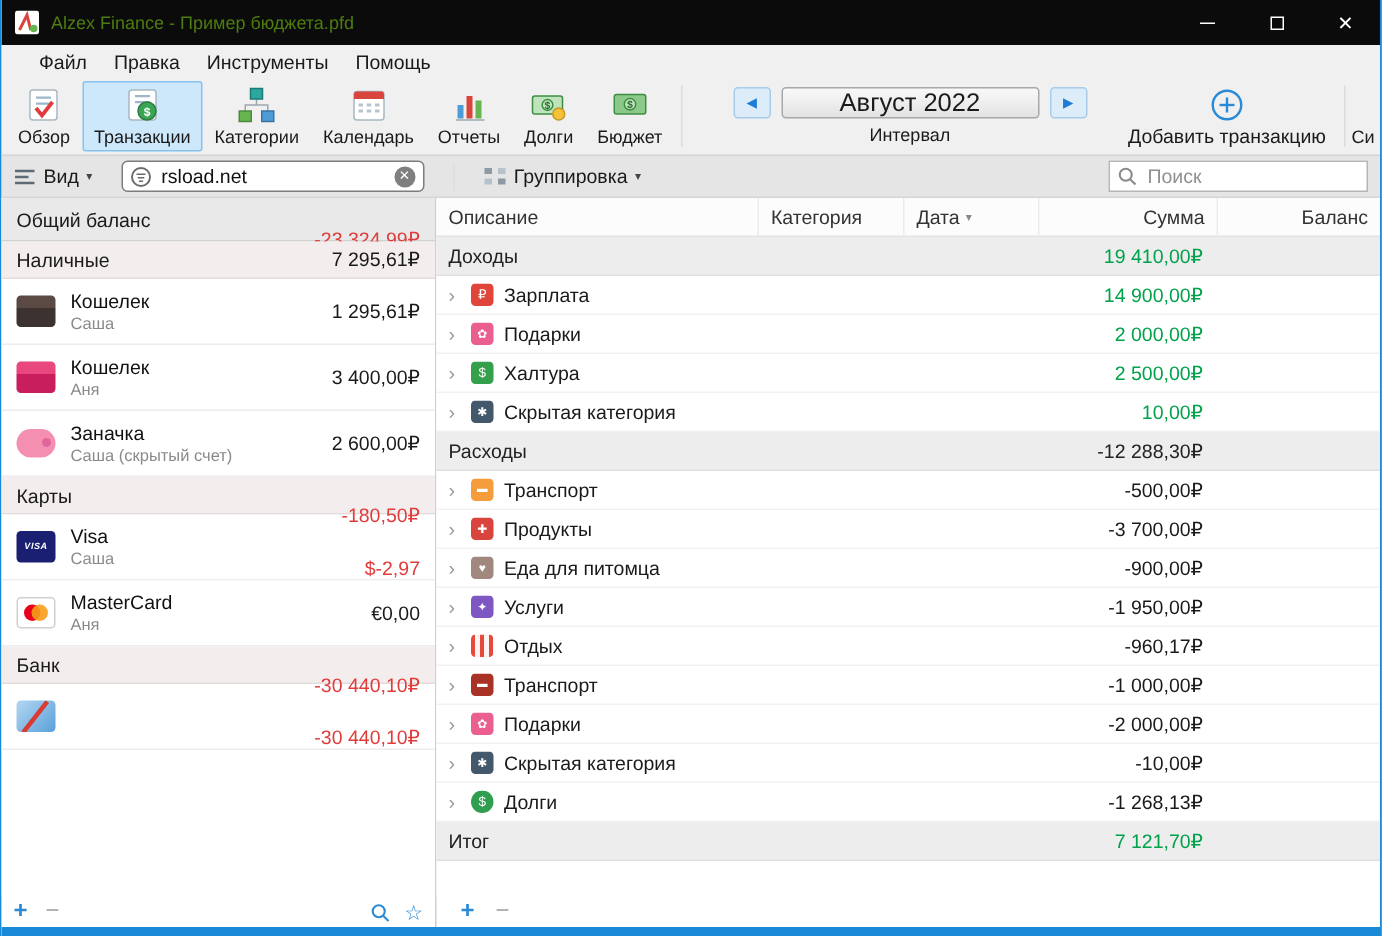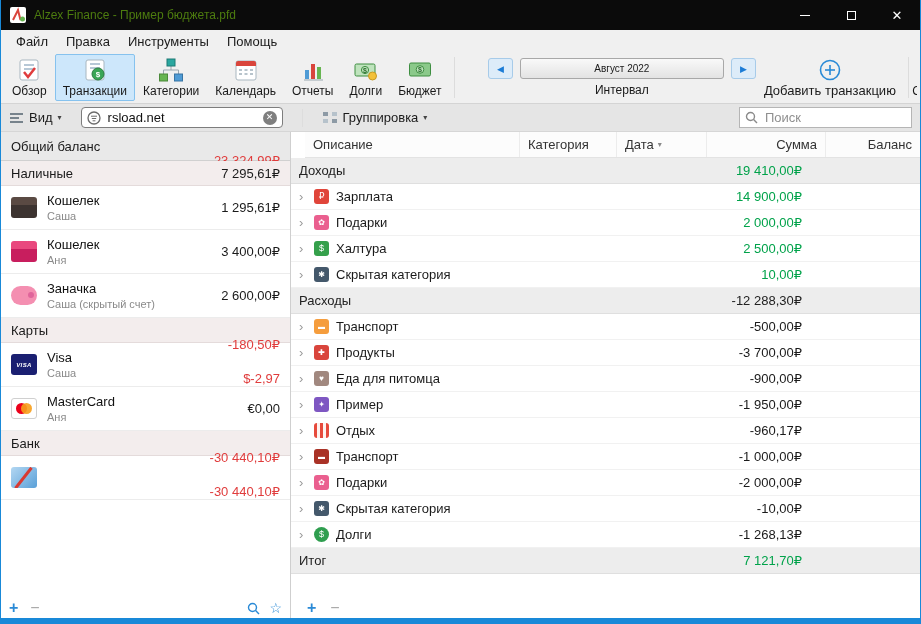--- a/index.html
+++ b/index.html
@@ -12,32 +12,32 @@
   
   .titlebar{height:30px;background:#0b0b0b;display:flex;align-items:center;padding-left:9px;flex:0 0 auto;}
   .app-icon{width:16px;height:16px;margin-right:8px;flex:0 0 auto;}
   .title-text{color:#4d7c0f;font-size:12px;white-space:nowrap;}
   .win-controls{margin-left:auto;display:flex;height:100%;}
   .win-btn{width:46px;height:100%;display:flex;align-items:center;justify-content:center;color:#fff;cursor:default;}
   .wb-min-bar{width:10px;height:1px;background:#fff;}
   .wb-max-box{width:9px;height:9px;border:1px solid #fff;}
   .wb-close-x{font-size:13px;line-height:1;}
   
-  .menubar{height:22px;background:#f0f0f0;display:flex;align-items:center;padding-left:6px;flex:0 0 auto;}
+  .menubar{height:22px;background:#f0f0f0;display:flex;align-items:center;padding-left:16px;flex:0 0 auto;}
   .menu-item{padding:0 9px;height:100%;display:flex;align-items:center;font-size:13px;}
   
   .toolbar{height:52px;background:#f0f0f0;border-bottom:1px solid #d4d4d4;display:flex;align-items:stretch;padding:0 3px;flex:0 0 auto;}
   .tb-btn{display:flex;flex-direction:column;align-items:center;justify-content:center;gap:1px;padding:2px 7px;font-size:12px;border:1px solid transparent;border-radius:2px;margin:2px 0;}
   .tb-btn.active{background:#cde7fb;border-color:#86c2ee;}
   .tb-label{white-space:nowrap;}
   .tb-sep{width:1px;background:#dcdcdc;margin:5px 4px;}
   .interval-group{display:flex;flex-direction:column;align-items:center;justify-content:center;gap:4px;margin-left:30px;}
   .interval-row{display:flex;gap:7px;align-items:center;}
   .nav-btn{width:25px;height:21px;background:#ddecf9;border:1px solid #a7cbe9;border-radius:3px;color:#1c7cd6;font-size:9px;display:flex;align-items:center;justify-content:center;}
-  .date-btn{width:204px;height:21px;background:linear-gradient(#f9f9f9,#e3e3e3);border:1px solid #a8a8a8;border-radius:3px;display:flex;align-items:center;justify-content:center;font-size:10px;}
+  .date-btn{width:172px;height:21px;background:linear-gradient(#f9f9f9,#e3e3e3);border:1px solid #a8a8a8;border-radius:3px;display:flex;align-items:center;justify-content:center;font-size:17px;}
   .interval-label{font-size:12px;}
   .add-tx{margin-left:auto;display:flex;flex-direction:column;align-items:center;justify-content:center;gap:1px;font-size:13px;padding:0 8px;white-space:nowrap;}
   .sync-cut{width:16px;overflow:hidden;display:flex;align-items:flex-end;padding-bottom:5px;font-size:12px;white-space:nowrap;}
   
   .filterbar{height:28px;background:#e5e5e5;border-bottom:1px solid #d6d6d6;display:flex;align-items:center;padding:0 8px;gap:19px;flex:0 0 auto;}
   .ctrl{display:flex;align-items:center;gap:5px;font-size:13px;}
   .caret{font-size:8px;color:#444;}
   .filter-box{width:202px;height:21px;border:1px solid #7d7d7d;border-radius:4px;background:#fff;display:flex;align-items:center;padding:0 5px;gap:5px;}
   .filter-box input{border:none;outline:none;flex:1;min-width:0;font-size:13px;font-family:inherit;color:#111;background:transparent;}
   .clear-btn{width:14px;height:14px;border-radius:50%;background:#7f7f7f;color:#fff;font-size:9px;line-height:1;display:flex;align-items:center;justify-content:center;flex:0 0 auto;}
@@ -80,21 +80,21 @@
   .ic-transport{background:#f59d3d;}   .ic-transport::after{content:"▬";font-size:7px;}
   .ic-groceries{background:#d9453c;}   .ic-groceries::after{content:"✚";font-size:8px;}
   .ic-pet{background:#a1887f;}         .ic-pet::after{content:"♥";font-size:8px;}
   .ic-services{background:#7e57c2;}    .ic-services::after{content:"✦";font-size:8px;}
   .ic-leisure{background:repeating-linear-gradient(90deg,#e64a3c 0 3px,#fdf3f0 3px 6px);}
   .ic-car{background:#a93226;}         .ic-car::after{content:"▬";font-size:7px;}
   .ic-debts{background:#2f9e4f;border-radius:50%;} .ic-debts::after{content:"$";}
   
   .main{flex:1;display:flex;flex-direction:column;min-width:0;background:#fff;}
   .t-grid{display:grid;grid-template-columns:215px 97px 90px 119px 1fr;}
-  .t-header{height:26px;border-bottom:1px solid #e3e3e3;flex:0 0 auto;color:#333;background:#fcfcfc;margin-left:14px;}
+  .t-header{height:26px;border-bottom:1px solid #e3e3e3;flex:0 0 auto;color:#333;background:#fcfcfc;}
   .h-cell{display:flex;align-items:center;padding:0 8px;border-right:1px solid #ececec;gap:4px;overflow:hidden;}
   .h-cell:last-child{border-right:none;}
   .h-right{justify-content:flex-end;}
   .sort-ic{font-size:8px;color:#888;}
   .t-row{height:26px;align-items:center;font-size:13px;}
   .group-row{background:#ededed;border-bottom:1px solid #dfdfdf;color:#222;}
   .cat-row{border-bottom:1px solid #f1f1f1;background:#fff;}
   .t-cell{display:flex;align-items:center;overflow:hidden;white-space:nowrap;}
   .c-desc{gap:7px;padding:0 8px;}
   .c-cat,.c-date{padding:0 8px;}
@@ -466,21 +466,21 @@
             </div>
             <div class="t-cell c-cat"></div>
             <div class="t-cell c-date"></div>
             <div class="t-cell c-sum">-900,00₽</div>
             <div class="t-cell c-bal"></div>
           </div>
           <div class="t-grid t-row cat-row">
             <div class="t-cell c-desc">
               <span class="expander">›</span>
               <span class="cat-ic ic-services"></span>
-              <span class="cat-name">Пример</span>
+              <span class="cat-name">Услуги</span>
             </div>
             <div class="t-cell c-cat"></div>
             <div class="t-cell c-date"></div>
             <div class="t-cell c-sum">-1 950,00₽</div>
             <div class="t-cell c-bal"></div>
           </div>
           <div class="t-grid t-row cat-row">
             <div class="t-cell c-desc">
               <span class="expander">›</span>
               <span class="cat-ic ic-leisure"></span>

